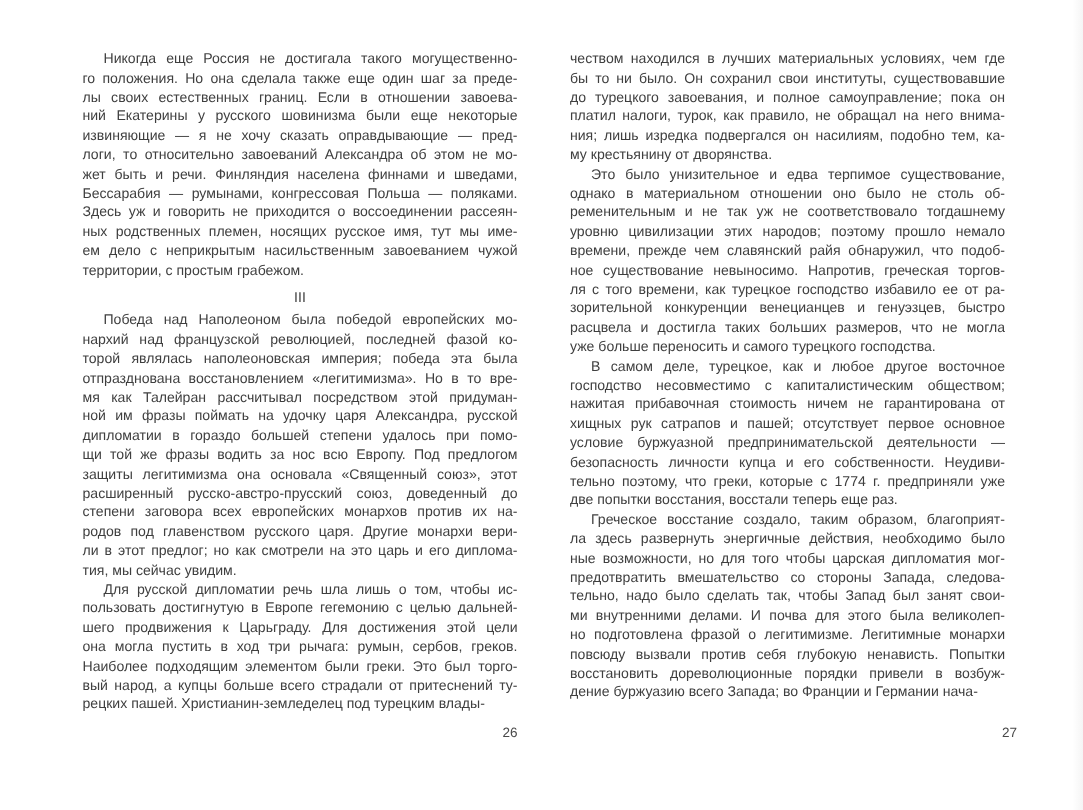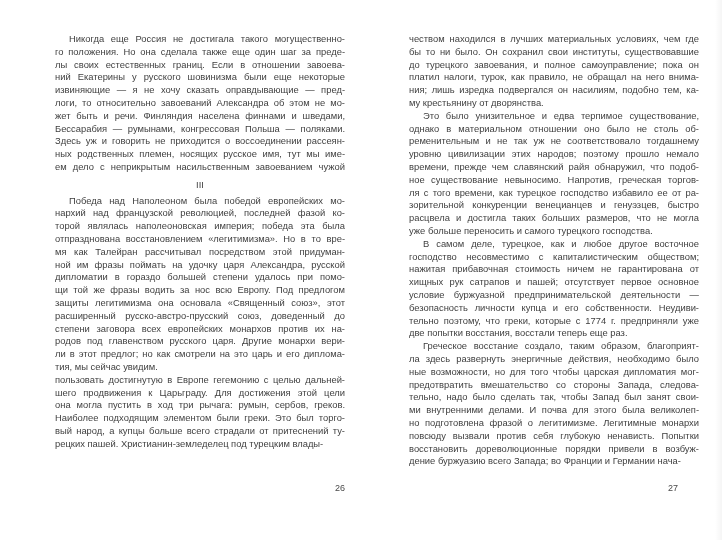--- a/index.html
+++ b/index.html
@@ -24,21 +24,21 @@
     pointer-events: none;
   }
   .column {
     position: absolute;
     top: 33px;
     width: 290px;
     font-size: 9.4px;
     line-height: 12.8px;
   }
   .column.left  { left: 55px; }
-  .column.right { left: 409px; }
+  .column.right { left: 380px; }
   .para { margin: 0; }
   .line {
     white-space: nowrap;
     overflow: hidden;
     text-align: justify;
     text-align-last: justify;
     text-justify: inter-word;
   }
   .line.last  { text-align-last: left; }
   .line.first { text-indent: 14px; }
@@ -69,39 +69,41 @@
         <div class="line">го положения. Но она сделала также еще один шаг за преде-</div>
         <div class="line">лы своих естественных границ. Если в отношении завоева-</div>
         <div class="line">ний Екатерины у русского шовинизма были еще некоторые</div>
         <div class="line">извиняющие — я не хочу сказать оправдывающие — пред-</div>
         <div class="line">логи, то относительно завоеваний Александра об этом не мо-</div>
         <div class="line">жет быть и речи. Финляндия населена финнами и шведами,</div>
         <div class="line">Бессарабия — румынами, конгрессовая Польша — поляками.</div>
         <div class="line">Здесь уж и говорить не приходится о воссоединении рассеян-</div>
         <div class="line">ных родственных племен, носящих русское имя, тут мы име-</div>
         <div class="line">ем дело с неприкрытым насильственным завоеванием чужой</div>
+        <div class="line last">территории, с простым грабежом.</div>
       </div>
       <div class="heading">III</div>
       <div class="para">
         <div class="line first">Победа над Наполеоном была победой европейских мо-</div>
         <div class="line">нархий над французской революцией, последней фазой ко-</div>
         <div class="line">торой являлась наполеоновская империя; победа эта была</div>
         <div class="line">отпразднована восстановлением «легитимизма». Но в то вре-</div>
         <div class="line">мя как Талейран рассчитывал посредством этой придуман-</div>
         <div class="line">ной им фразы поймать на удочку царя Александра, русской</div>
         <div class="line">дипломатии в гораздо большей степени удалось при помо-</div>
         <div class="line">щи той же фразы водить за нос всю Европу. Под предлогом</div>
         <div class="line">защиты легитимизма она основала «Священный союз», этот</div>
         <div class="line">расширенный русско-австро-прусский союз, доведенный до</div>
         <div class="line">степени заговора всех европейских монархов против их на-</div>
         <div class="line">родов под главенством русского царя. Другие монархи вери-</div>
         <div class="line">ли в этот предлог; но как смотрели на это царь и его диплома-</div>
         <div class="line last">тия, мы сейчас увидим.</div>
       </div>
       <div class="para">
+        <div class="line first">Для русской дипломатии речь шла лишь о том, чтобы ис-</div>
         <div class="line">пользовать достигнутую в Европе гегемонию с целью дальней-</div>
         <div class="line">шего продвижения к Царьграду. Для достижения этой цели</div>
         <div class="line">она могла пустить в ход три рычага: румын, сербов, греков.</div>
         <div class="line">Наиболее подходящим элементом были греки. Это был торго-</div>
         <div class="line">вый народ, а купцы больше всего страдали от притеснений ту-</div>
         <div class="line last">рецких пашей. Христианин-земледелец под турецким влады-</div>
       </div>
     </div>
 
   <div class="column right">

